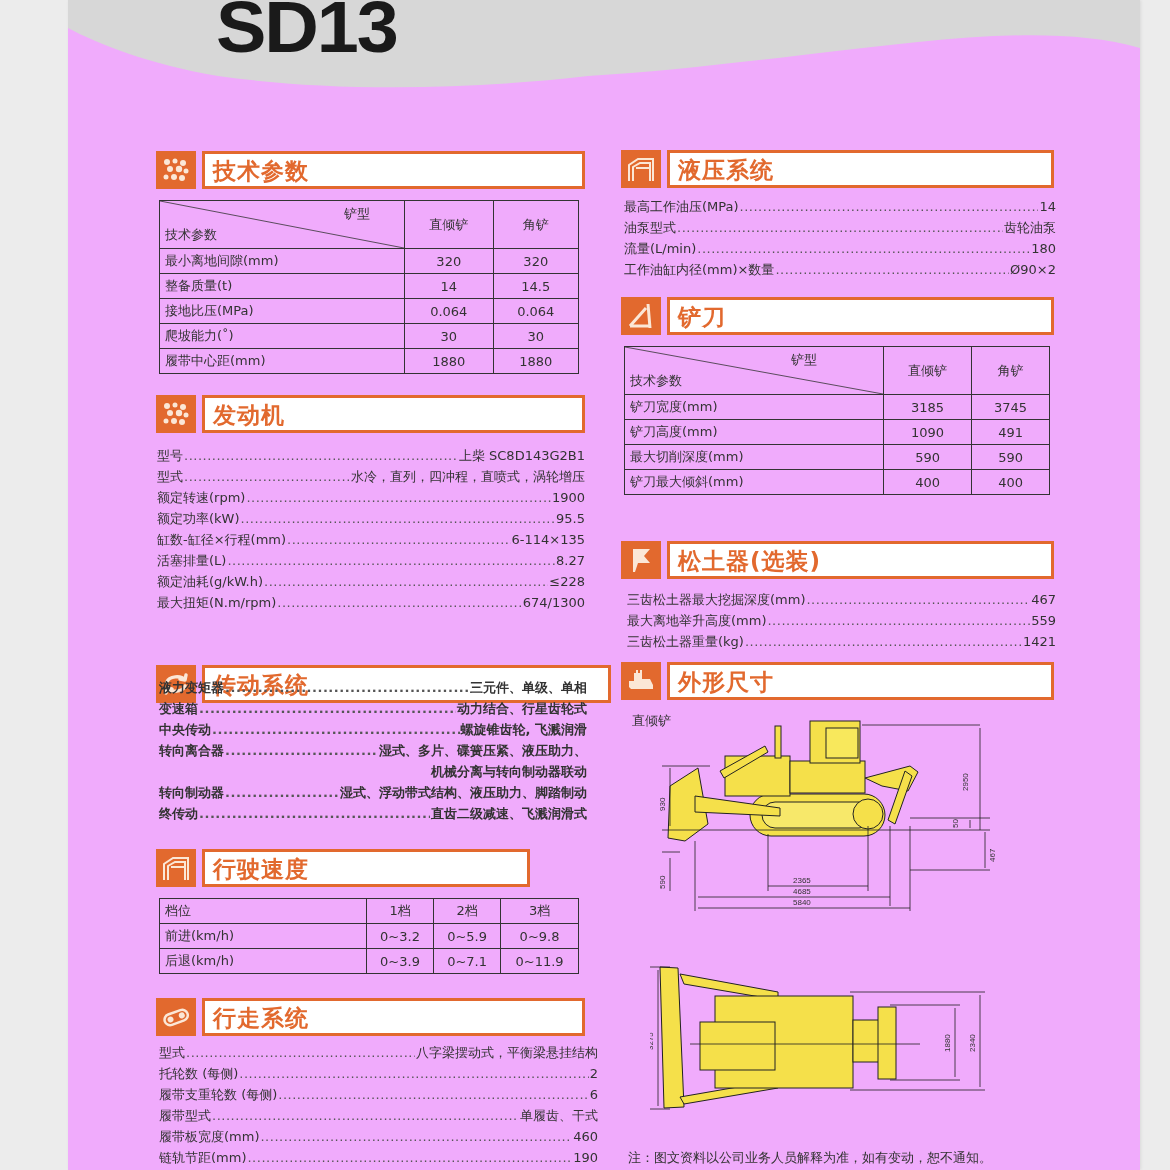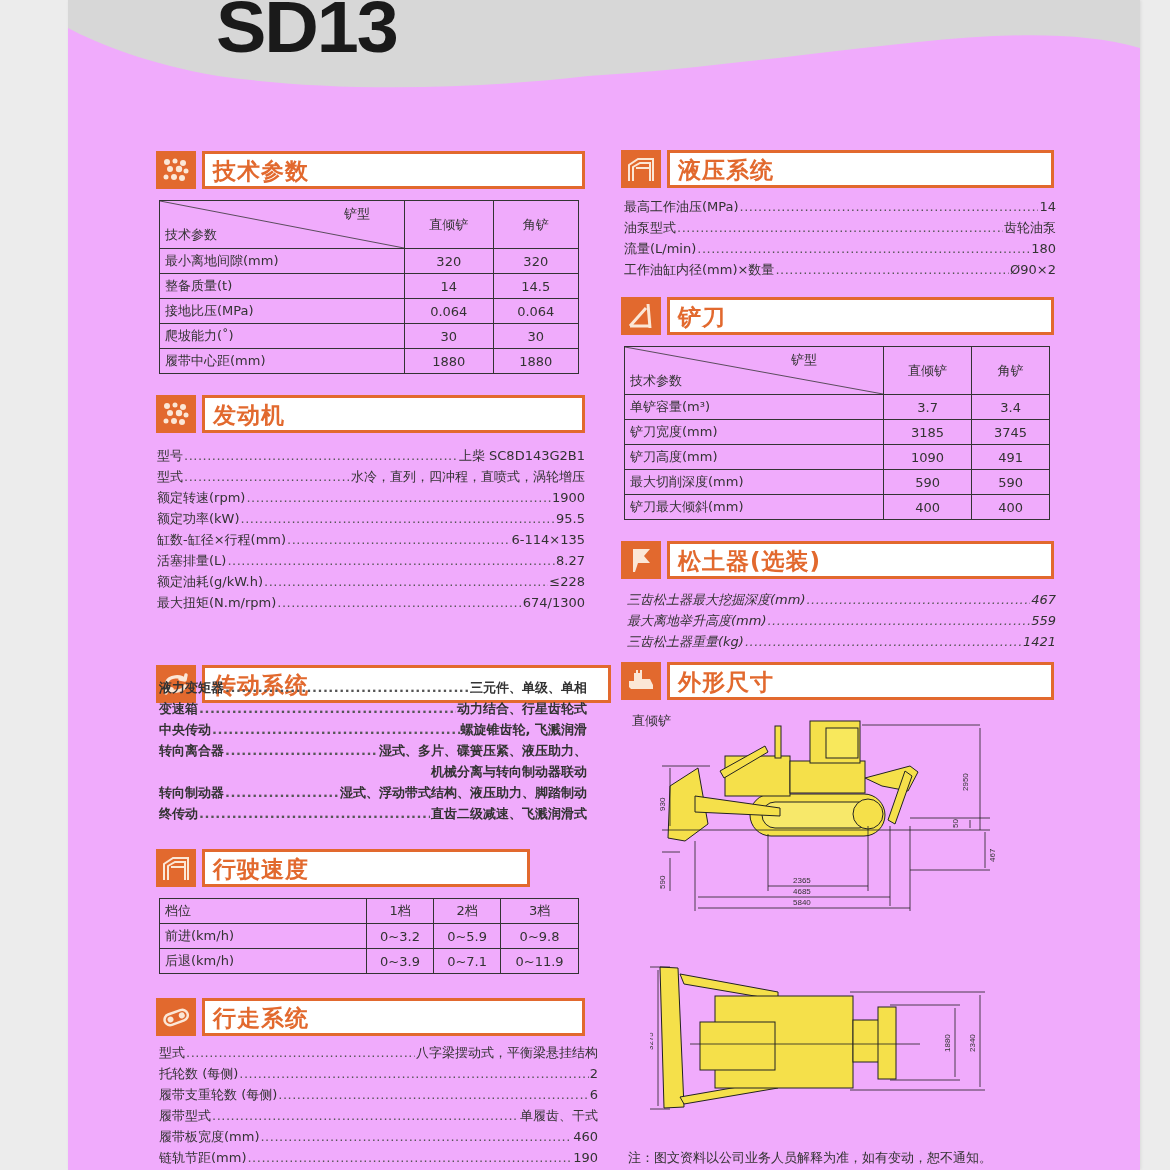--- a/index.html
+++ b/index.html
@@ -369,25 +369,20 @@
         <svg viewBox="0 0 100 100" preserveAspectRatio="none">
               <line x1="0" y1="0" x2="100" y2="100" stroke="#333" stroke-width="0.8" vector-effect="non-scaling-stroke"></line>
             </svg>
         <span class="diag-top" style="right:66px;">铲型</span>
         <span class="diag-bottom">技术参数</span>
       </td>
       <td class="num">直倾铲</td>
       <td class="num">角铲</td>
     </tr>
     <tr>
-          <td>单铲容量(m³)</td>
-          <td class="num">3.7</td>
-          <td class="num">3.4</td>
-        </tr>
-    <tr>
           <td>铲刀宽度(mm)</td>
           <td class="num">3185</td>
           <td class="num">3745</td>
         </tr>
     <tr>
           <td>铲刀高度(mm)</td>
           <td class="num">1090</td>
           <td class="num">491</td>
         </tr>
     <tr>
@@ -406,21 +401,21 @@
   <div class="sec-head" style="left:553px; top:541px; width:433px;">
     <div class="sec-icon">
       <svg viewBox="0 0 30 28">
           <path d="M7,3 H24 L18,10 L24,17 H12 L9,26 H7 Z" fill="#fbe7d6"></path>
         </svg>
     </div>
     <div class="sec-box">
         <span class="sec-title">松土器(选装)</span>
       </div>
   </div>
-  <div class="leader" style="left:559px; top:589px; width:429px;font-style:italic;">
+  <div class="leader" style="left:559px; top:589px; width:429px;">
     <div class="row">
         <span class="lbl">三齿松土器最大挖掘深度(mm)</span>
         <span class="dots"></span>
         <span class="val">467</span>
       </div>
     <div class="row">
         <span class="lbl">最大离地举升高度(mm)</span>
         <span class="dots"></span>
         <span class="val">559</span>
       </div>

